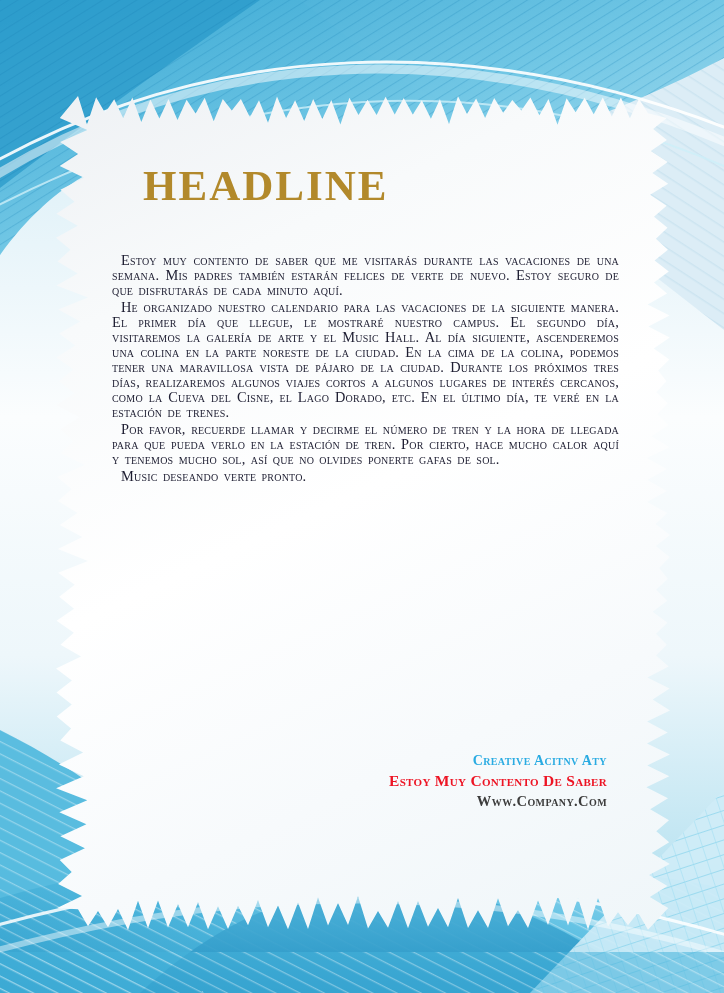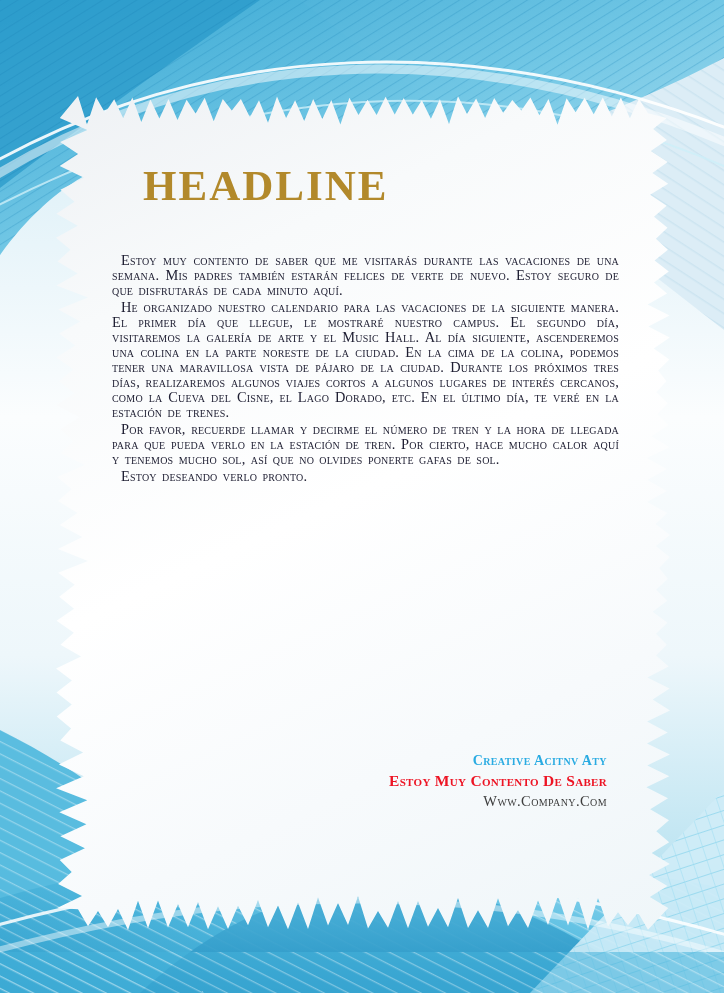--- a/index.html
+++ b/index.html
@@ -25,21 +25,21 @@
     font-size:14.4px;line-height:15px;text-align:justify;
     font-variant:small-caps;letter-spacing:0.2px;word-spacing:1.5px;
   }
   #body-text p{margin:0 0 2px 0;text-indent:9px;}
   #footer-block{
     position:absolute;right:67px;top:659px;text-align:right;
     font-variant:small-caps;font-weight:700;
   }
   .footer-line1{font-size:14px;line-height:19px;letter-spacing:0.4px;}
   .footer-line2{font-size:15.5px;line-height:21px;letter-spacing:0.3px;}
-  .footer-line3{font-size:14.5px;line-height:20px;font-weight:400;letter-spacing:0.4px;}
+  .footer-line3{font-size:14.5px;line-height:20px;font-weight:700;letter-spacing:0.4px;}
   
   #site-watermark{
     position:absolute;left:10px;top:956px;color:#ffffff;
     font-family:"Liberation Sans","DejaVu Sans",sans-serif;
     font-weight:700;font-style:italic;font-size:21px;line-height:30px;
     text-shadow:1px 1px 2px rgba(20,90,130,.45);white-space:nowrap;
   }
   #site-watermark .cn{font-size:23px;letter-spacing:1px;margin-right:8px;}
   #image-id-box{
     position:absolute;right:17px;top:962px;height:21px;line-height:21px;
@@ -112,21 +112,21 @@
     <rect x="0" y="952" width="724" height="41" fill="#45b2db" opacity="0.55"></rect>
     <rect x="0" y="952" width="724" height="41" fill="url(#patLight)"></rect>
   </svg>
 
   <div id="paper" style="clip-path: polygon(26px 4px, 35px 32.7px, 44.1px 5.3px, 53.1px 21px, 62.2px 7.3px, 71.2px 26.3px, 80.3px 5.5px, 89.3px 29.9px, 98.4px 7.4px, 107.4px 26.5px, 116.5px 7.1px, 125.5px 28px, 134.6px 7.7px, 143.6px 21.5px, 152.7px 5.7px, 161.7px 29.2px, 170.8px 7.1px, 179.8px 18.4px, 188.9px 7.1px, 197.9px 25.2px, 207px 8.2px, 216px 30.8px, 225px 4.6px, 234.1px 26px, 243.1px 8.2px, 252.2px 28.9px, 261.2px 6.9px, 270.3px 27px, 279.3px 8.1px, 288.4px 32.5px, 297.4px 5.7px, 306.5px 23px, 315.5px 7.8px, 324.6px 23px, 333.6px 4.7px, 342.7px 22.4px, 351.7px 5.9px, 360.8px 22.4px, 369.8px 8.2px, 378.9px 26.7px, 387.9px 7.3px, 397px 32px, 406px 4.3px, 415px 22px, 424.1px 6.5px, 433.1px 25.9px, 442.2px 5.9px, 451.2px 20.7px, 460.3px 8.1px, 469.3px 18.4px, 478.4px 5.6px, 487.4px 23.2px, 496.5px 7px, 505.5px 32.8px, 514.6px 6.3px, 523.6px 20.2px, 532.7px 5.8px, 541.7px 22.2px, 550.8px 5.6px, 559.8px 24.5px, 568.9px 5.5px, 577.9px 26.3px, 587px 6.8px, 596px 21.3px, 614.7px 26px, 601.2px 37px, 614.9px 47.9px, 598.8px 58.9px, 615.7px 69.9px, 600.4px 80.9px, 616.2px 91.8px, 598.1px 102.8px, 614.6px 113.8px, 602px 124.8px, 615.5px 135.7px, 603.9px 146.7px, 615.9px 157.7px, 602.6px 168.6px, 616.8px 179.6px, 602px 190.6px, 615.1px 201.6px, 595.6px 212.5px, 617.6px 223.5px, 596.4px 234.5px, 617.7px 245.4px, 601.8px 256.4px, 617.4px 267.4px, 606.2px 278.4px, 614.4px 289.3px, 604.3px 300.3px, 615.7px 311.3px, 605.3px 322.3px, 616.4px 333.2px, 599.4px 344.2px, 617.5px 355.2px, 595px 366.1px, 614.8px 377.1px, 595.4px 388.1px, 614.8px 399.1px, 595.2px 410px, 615.3px 421px, 603.6px 432px, 618px 442.9px, 603.9px 453.9px, 617.7px 464.9px, 607.2px 475.9px, 615.8px 486.8px, 604.1px 497.8px, 615.3px 508.8px, 600.7px 519.8px, 615.5px 530.7px, 604.1px 541.7px, 614.8px 552.7px, 604.1px 563.6px, 616.7px 574.6px, 595.4px 585.6px, 617.6px 596.6px, 600.7px 607.5px, 618px 618.5px, 595.1px 629.5px, 615.7px 640.4px, 595px 651.4px, 617.9px 662.4px, 595.3px 673.4px, 617.3px 684.3px, 594.4px 695.3px, 616px 706.3px, 598.2px 717.3px, 617px 728.2px, 604.3px 739.2px, 617.2px 750.2px, 599.7px 761.1px, 617.8px 772.1px, 597px 783.1px, 615.5px 794.1px, 597.8px 805px, 616.2px 816px, 596px 837.8px, 586px 820.6px, 576px 833.3px, 566px 820.3px, 556px 834.5px, 546px 806px, 536px 837.8px, 526px 806.2px, 516px 833.6px, 506px 804.1px, 496px 833.1px, 486px 808.4px, 476px 835.9px, 466px 818.1px, 456px 834.3px, 446px 806.2px, 436px 836px, 426px 818.3px, 416px 835.9px, 406px 806.1px, 396px 835.2px, 386px 816.1px, 376px 834.8px, 366px 809px, 356px 836.3px, 346px 809.1px, 336px 835.8px, 326px 819px, 316px 836.4px, 306px 804.3px, 296px 832.9px, 286px 810.9px, 276px 833.6px, 266px 805.5px, 256px 837px, 246px 810.6px, 236px 837.3px, 226px 813.4px, 216px 835.2px, 206px 808.3px, 196px 833.2px, 186px 813.7px, 176px 837px, 166px 814.3px, 156px 837.2px, 146px 810.3px, 136px 835.3px, 126px 812.2px, 116px 835.4px, 106px 808.5px, 96px 836.2px, 86px 808.7px, 76px 837.9px, 66px 817.1px, 56px 835.2px, 46px 818.9px, 36px 834.3px, 26px 817.3px, 5.1px 816px, 30px 804px, 6.1px 792.1px, 19.7px 780.1px, 7.7px 768.1px, 32.9px 756.2px, 8.4px 744.2px, 34.4px 732.2px, 7.3px 720.2px, 35.3px 708.3px, 4.1px 696.3px, 31.8px 684.3px, 6.9px 672.4px, 31.1px 660.4px, 8.3px 648.4px, 19.1px 636.5px, 4.7px 624.5px, 19.8px 612.5px, 4.5px 600.5px, 19.9px 588.6px, 4px 576.6px, 29px 564.6px, 8.5px 552.7px, 21.8px 540.7px, 4.6px 528.7px, 22px 516.8px, 7.2px 504.8px, 22.7px 492.8px, 6.2px 480.8px, 35.9px 468.9px, 6px 456.9px, 30.3px 444.9px, 7.7px 433px, 25.4px 421px, 6px 409px, 19.5px 397.1px, 5.1px 385.1px, 32.6px 373.1px, 8.7px 361.2px, 21.1px 349.2px, 8.4px 337.2px, 27.4px 325.2px, 4.6px 313.3px, 22.1px 301.3px, 6.9px 289.3px, 21.4px 277.4px, 4.4px 265.4px, 23.2px 253.4px, 7.1px 241.5px, 28.2px 229.5px, 6.3px 217.5px, 35.9px 205.5px, 4.4px 193.6px, 25.7px 181.6px, 5.5px 169.6px, 18.5px 157.7px, 4px 145.7px, 25.7px 133.7px, 4.4px 121.8px, 22.5px 109.8px, 8.4px 97.8px, 32.1px 85.8px, 7.7px 73.9px, 26.1px 61.9px, 8.1px 49.9px, 35.3px 38px, 7.8px 26px);">
     <h1 id="headline" style="color: rgb(178, 137, 43);">HEADLINE</h1>
     <div id="body-text" style="color: rgb(29, 29, 49);">
       <p>Estoy muy contento de saber que me visitarás durante las vacaciones de una semana. Mis padres también estarán felices de verte de nuevo. Estoy seguro de que disfrutarás de cada minuto aquí.</p>
       <p>He organizado nuestro calendario para las vacaciones de la siguiente manera. El primer día que llegue, le mostraré nuestro campus. El segundo día, visitaremos la galería de arte y el Music Hall. Al día siguiente, ascenderemos una colina en la parte noreste de la ciudad. En la cima de la colina, podemos tener una maravillosa vista de pájaro de la ciudad. Durante los próximos tres días, realizaremos algunos viajes cortos a algunos lugares de interés cercanos, como la Cueva del Cisne, el Lago Dorado, etc. En el último día, te veré en la estación de trenes.</p>
       <p>Por favor, recuerde llamar y decirme el número de tren y la hora de llegada para que pueda verlo en la estación de tren. Por cierto, hace mucho calor aquí y tenemos mucho sol, así que no olvides ponerte gafas de sol.</p>
-      <p>Estoy deseando verlo pronto.</p>
+      <p>Music deseando verte pronto.</p>
     </div>
     <div id="footer-block">
       <div class="footer-line1" style="color: rgb(41, 171, 226);">Creative Acitnv Aty</div>
       <div class="footer-line2" style="color: rgb(237, 20, 36);">Estoy Muy Contento De Saber</div>
       <div class="footer-line3" style="color: rgb(60, 60, 60);">Www.Company.Com</div>
     </div>
   </div>
 
 
 </div>

